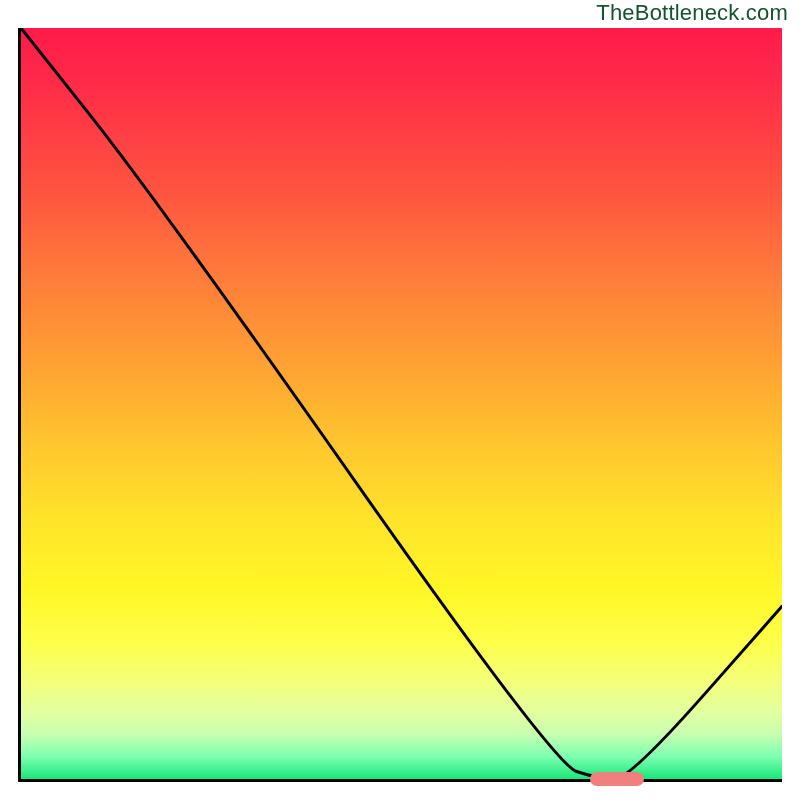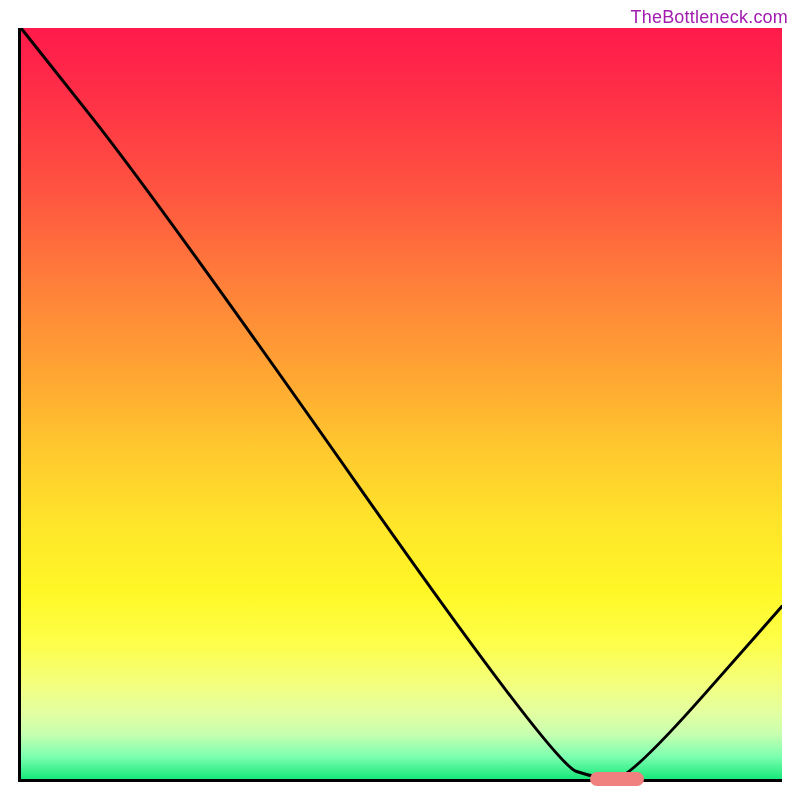--- a/index.html
+++ b/index.html
@@ -1,24 +1,24 @@
 <!DOCTYPE html>
 <html><head>
 <meta charset="utf-8">
 <style>
   * { margin: 0; padding: 0; box-sizing: border-box; }
   html, body { width: 800px; height: 800px; overflow: hidden; background: #fff; }
   .wrap { position: relative; width: 800px; height: 800px; }
   .watermark {
     position: absolute;
-    top: 7px;
+    top: 0;
     right: 12px;
     font-family: Arial, Helvetica, sans-serif;
-    font-size: 18px;
-    color: #a21caf;
+    font-size: 22px;
+    color: #14532d;
     letter-spacing: 0.2px;
   }
   .plot {
     position: absolute;
     left: 18px;
     top: 28px;
     width: 764px;
     height: 754px;
     border-left: 3px solid #000;
     border-bottom: 3px solid #000;

